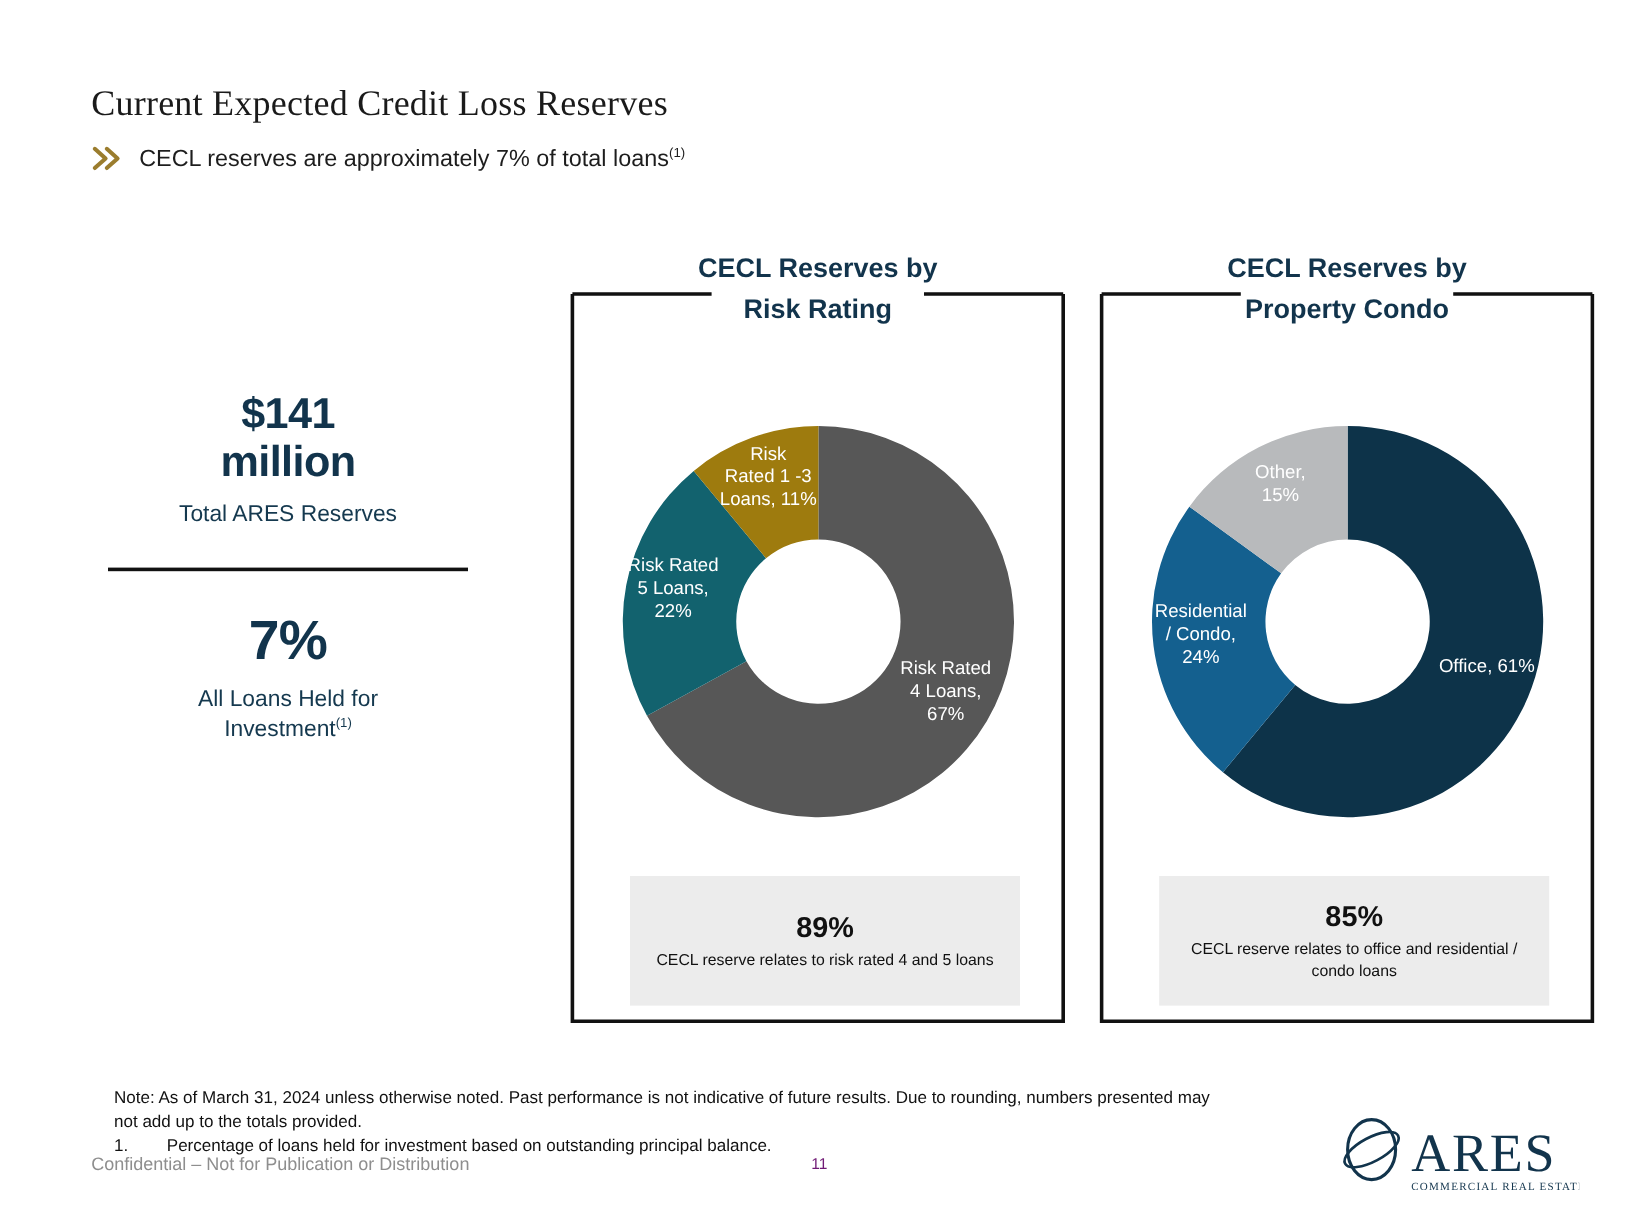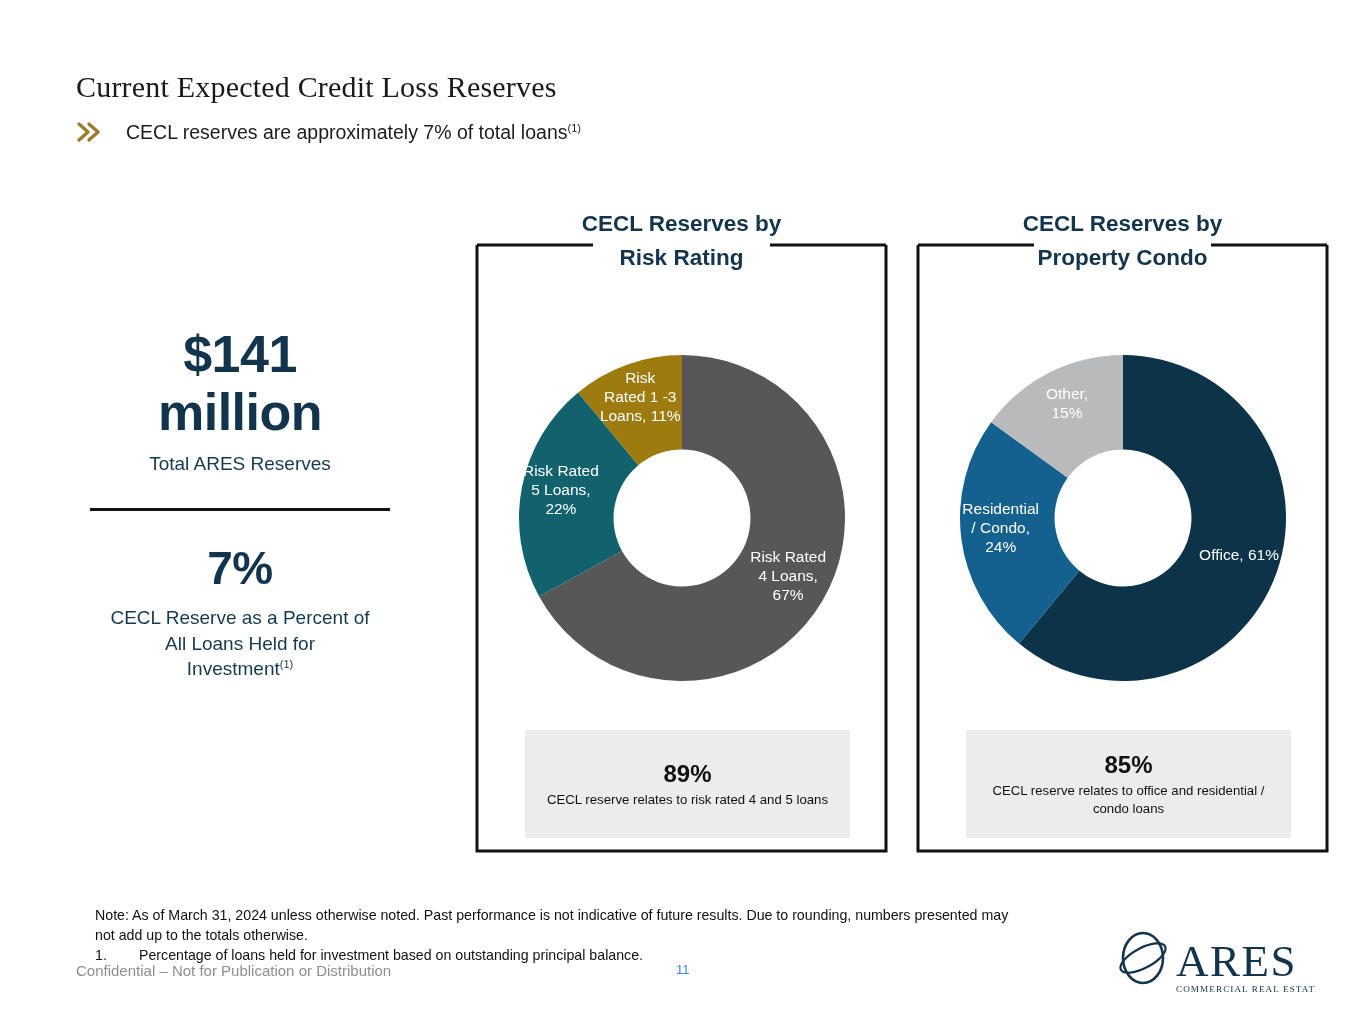--- a/index.html
+++ b/index.html
@@ -13,32 +13,32 @@
 
   
   .page-title {
     position: absolute; left: 76px; top: 70px;
     font-family: "Liberation Serif", serif;
     font-size: 30px; font-weight: 400; color: #1a1a1a;
     letter-spacing: .2px; white-space: nowrap;
   }
   .bullet-row {
     position: absolute; left: 76px; top: 120px;
-    display: flex; align-items: center; gap: 24px;
+    display: flex; align-items: center; gap: 14px;
   }
   .chev { display: block; }
   .bullet-text {
     font-size: 19.5px; color: #1d1d1d; font-weight: 400; white-space: nowrap;
   }
   .sup { font-size: 11px; vertical-align: super; }
 
   
   .stats { position: absolute; left: 60px; top: 325px; width: 360px; text-align: center; }
   .big-number {
-    font-size: 52px; font-weight: 700; color: #12344c; line-height: 1.12;
+    font-size: 36px; font-weight: 700; color: #12344c; line-height: 1.12;
     letter-spacing: -.5px;
   }
   .big-sub { margin-top: 12px; font-size: 19px; color: #15394f; font-weight: 400; }
   .divider {
     width: 300px; height: 3px; background: #111; margin: 33px auto 0 auto;
   }
   .pct-number {
     margin-top: 30px; font-size: 46px; font-weight: 700; color: #12344c;
     letter-spacing: -.5px;
   }
@@ -67,21 +67,21 @@
 
   
   .notes { position: absolute; left: 95px; top: 905px; width: 1030px; }
   .note-line { font-size: 14.2px; color: #111; line-height: 1.42; }
   .note-item { display: flex; gap: 0; font-size: 14.2px; color: #111; line-height: 1.42; }
   .note-num { width: 44px; flex: 0 0 44px; }
   .footer-conf {
     position: absolute; left: 76px; top: 962px;
     font-size: 15px; color: #8e8e8e;
   }
-  .page-num { position: absolute; left: 676px; top: 962px; font-size: 13px; color: #3b82f6; }
+  .page-num { position: absolute; left: 676px; top: 962px; font-size: 13px; color: #701a75; }
 
   
   .logo { position: absolute; left: 1116px; top: 928px; width: 200px; height: 72px; }
 </style>
 </head>
 <body>
 
 <div class="slide">
 
   <div class="page-title">Current Expected Credit Loss Reserves</div>
@@ -98,21 +98,20 @@
 
   <div class="stats">
     <div class="big-number">
       <div>$141</div>
       <div>million</div>
     </div>
     <div class="big-sub">Total ARES Reserves</div>
     <div class="divider"></div>
     <div class="pct-number">7%</div>
     <div class="pct-sub">
-      <div>CECL Reserve as a Percent of</div>
       <div>All Loans Held for</div>
       <div><span>Investment</span><span class="sup">(1)</span></div>
     </div>
   </div>
 
   <div class="card card-left">
     <div class="frame">
       <svg width="413" height="610" viewBox="0 0 413 610">
         <path d="M2 2 L118 2 M295 2 L411 2 M2 2 L2 608 L411 608 L411 2" fill="none" stroke="#111" stroke-width="3"></path>
       </svg>
@@ -164,21 +163,21 @@
         </svg>
     </div>
     <div class="callout">
       <div class="callout-pct">85%</div>
       <div class="callout-text">CECL reserve relates to office and residential / condo loans</div>
     </div>
   </div>
 
   <div class="notes">
     <div class="note-line">Note: As of March 31, 2024 unless otherwise noted. Past performance is not indicative of future results. Due to rounding, numbers presented may</div>
-    <div class="note-line">not add up to the totals otherwise.</div>
+    <div class="note-line">not add up to the totals provided.</div>
     <div class="note-item">
       <span class="note-num">1.</span>
       <span>Percentage of loans held for investment based on outstanding principal balance.</span>
     </div>
   </div>
   <div class="footer-conf">Confidential – Not for Publication or Distribution</div>
   <div class="page-num">11</div>
 
   <div class="logo">
     <svg width="200" height="72" viewBox="0 0 200 72">

